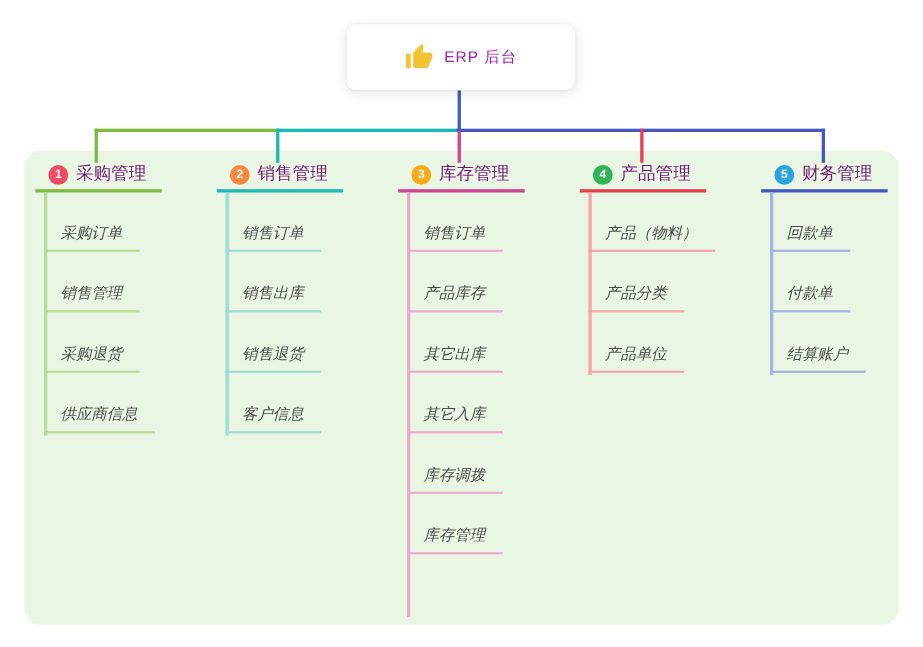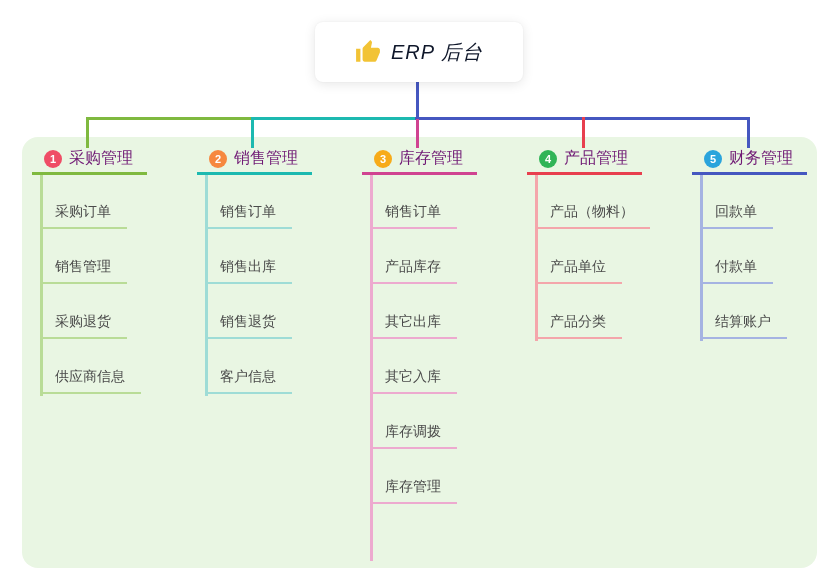--- a/index.html
+++ b/index.html
@@ -8,21 +8,21 @@
 
   
   .panel{position:absolute;left:22px;top:137px;width:795px;height:431px;
          background:#e9f6e3;border-radius:16px;}
 
   
   .root-node{position:absolute;left:315px;top:22px;width:208px;height:60px;
              background:#ffffff;border-radius:8px;
              box-shadow:0 2px 12px rgba(0,0,0,0.10), 0 0 2px rgba(0,0,0,0.06);
              display:flex;align-items:center;justify-content:center;gap:10px;}
-  .root-label{font-size:20px;color:#0f172a;font-weight:500;letter-spacing:1px;font-style:italic;}
+  .root-label{font-size:14px;color:#a21caf;font-weight:500;letter-spacing:1px;}
   .thumb-icon{width:26px;height:26px;display:block;}
 
   
   .line{position:absolute;background:var(--c,#4557c0);}
 
   
   .branch{position:absolute;top:145px;width:160px;}
   .branch-header{display:flex;align-items:center;gap:7px;width:115px;height:30px;
                  padding-left:12px;box-sizing:border-box;
                  border-bottom:3px solid var(--c);}
@@ -30,21 +30,21 @@
          color:#fff;font-size:11px;font-weight:bold;display:flex;
          align-items:center;justify-content:center;}
   .branch-label{font-size:16px;color:#701a75;font-weight:500;white-space:nowrap;}
 
   .spine{position:absolute;left:8px;top:30px;width:2.5px;background:var(--light);}
 
   .children{position:absolute;left:8px;top:29px;}
   .child{box-sizing:border-box;height:55px;width:fit-content;
          display:flex;align-items:flex-end;
          padding:0 16px 6px 15px;white-space:nowrap;
-         border-bottom:2.5px solid var(--light);}
+         border-bottom:2.5px solid var(--light);font-style:italic;}
   .child span{font-size:14px;color:#4a4a4a;}
 </style>
 </head>
 <body>
 
 <div class="stage">
 
   <div class="panel"></div>
 
   <div class="line" style="left: 415.5px; top: 82px; width: 3px; height: 38px; --c: #4557c0; --light: #a5b3e2; --badge: #2aa4dc;"></div>
@@ -140,24 +140,24 @@
     <div class="branch-header">
       <span class="badge">4</span>
       <span class="branch-label">产品管理</span>
     </div>
     <div class="spine" style="height:166px;"></div>
     <div class="children">
       <div class="child">
           <span>产品（物料）</span>
         </div>
       <div class="child">
-          <span>产品单位</span>
+          <span>产品分类</span>
         </div>
       <div class="child">
-          <span>产品分类</span>
+          <span>产品单位</span>
         </div>
     </div>
   </div>
 
   <div class="branch" style="left: 692px; --c: #4557c0; --light: #a5b3e2; --badge: #2aa4dc;">
     <div class="branch-header">
       <span class="badge">5</span>
       <span class="branch-label">财务管理</span>
     </div>
     <div class="spine" style="height:166px;"></div>

